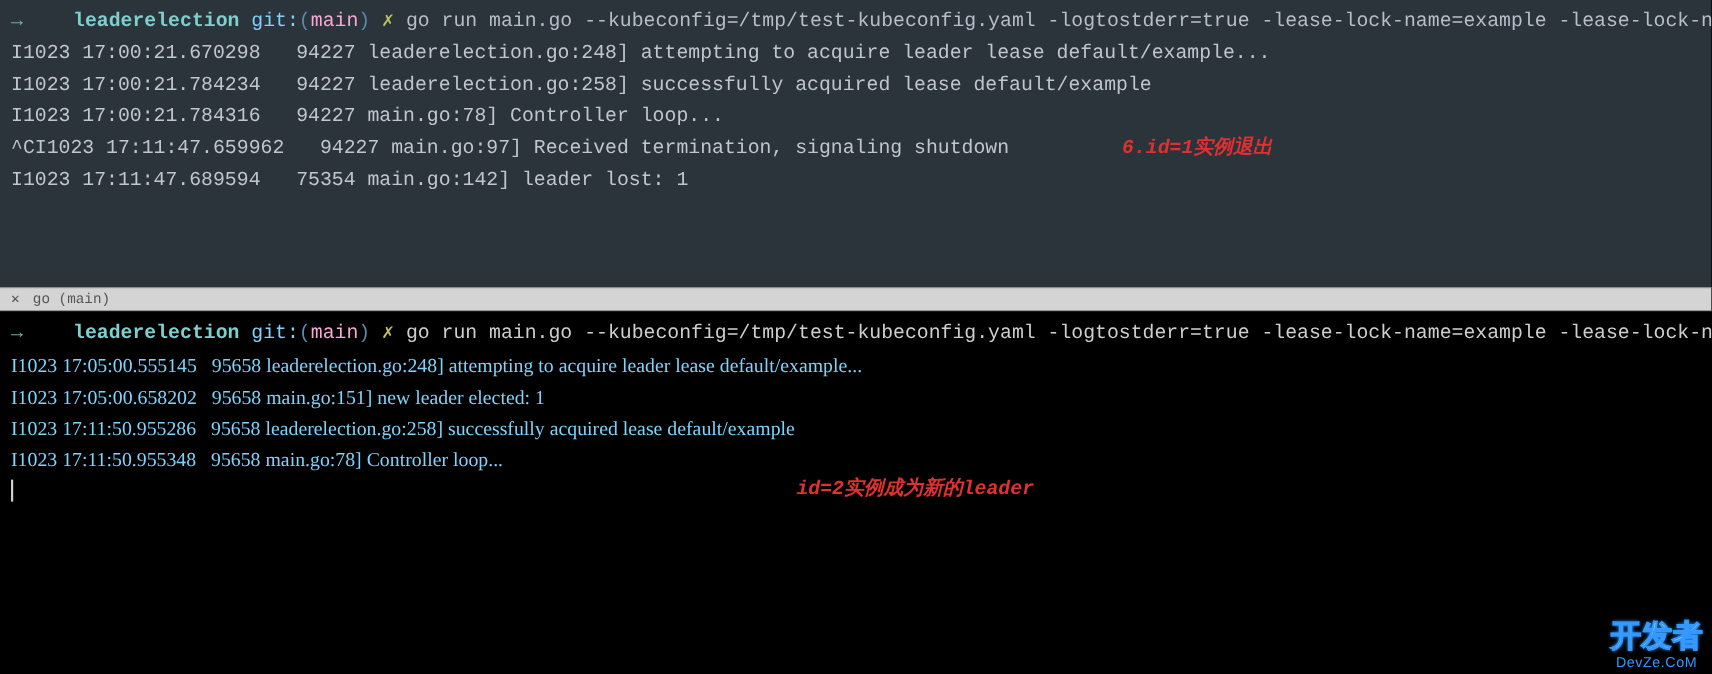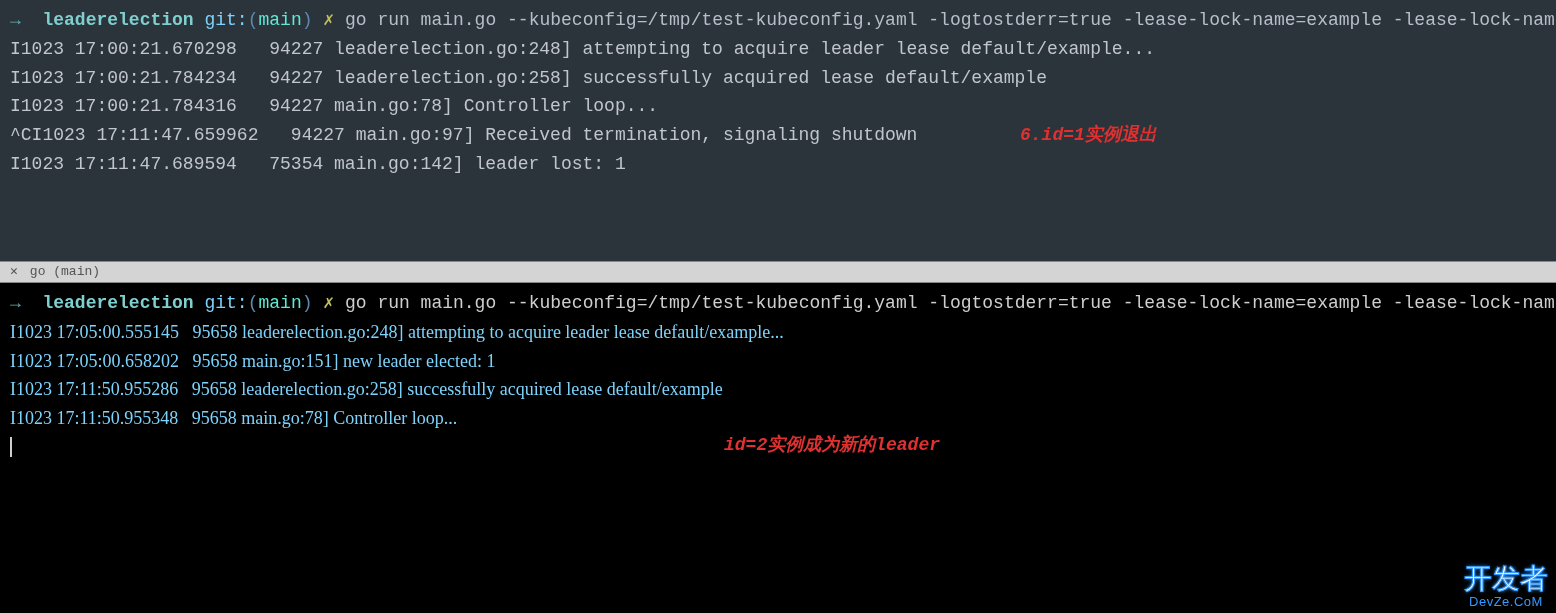--- a/index.html
+++ b/index.html
@@ -34,23 +34,23 @@
 .pane-bottom {
   background: #000;
   color: #cecece;
   padding: 6px 10px;
   height: 330px;
   position: relative;
 }
 .line { white-space: pre; }
 .arrow { color: #5fb3b3; }
 .arrow-dark { color: #67a9a9; }
-.dir { color: #7fcfcf; font-weight: bold; }
+.dir { color: #7fcfcf; font-weight: bold; margin-left: 24px; }
 .git-label { color: #7dd3fc; }
-.branch { color: #5eead4; margin-top: 10px; }
+.branch { color: #f9a8d4; margin-top: 10px; }
 .paren { color: #5f87af; }
 .marker { color: #c0c05f; }
 .cmd { color: #b8bec8; }
 .cmd-dark { color: #cecece; }
 .log { color: #c0c5ce; }
 .log-dark { color: #7dd3fc; font-family: Liberation Serif, serif; }
 .annotation {
   color: #e03030;
   font-style: italic;
   font-weight: bold;
@@ -67,21 +67,21 @@
 .tab-label { color: #555; }
 .watermark {
   position: absolute;
   right: 8px;
   bottom: 4px;
   text-align: center;
   line-height: 1.05;
 }
 .watermark .cn {
   font-size: 28px;
-  font-weight: normal;
+  font-weight: bold;
   color: #fff;
   text-shadow: 0 0 2px #3399ff, 0 0 4px #3399ff;
   -webkit-text-stroke: 1px #3399ff;
 }
 .watermark .en {
   font-size: 13px;
   color: #3399ff;
   letter-spacing: 0.5px;
   font-family: Arial, sans-serif;
 }

